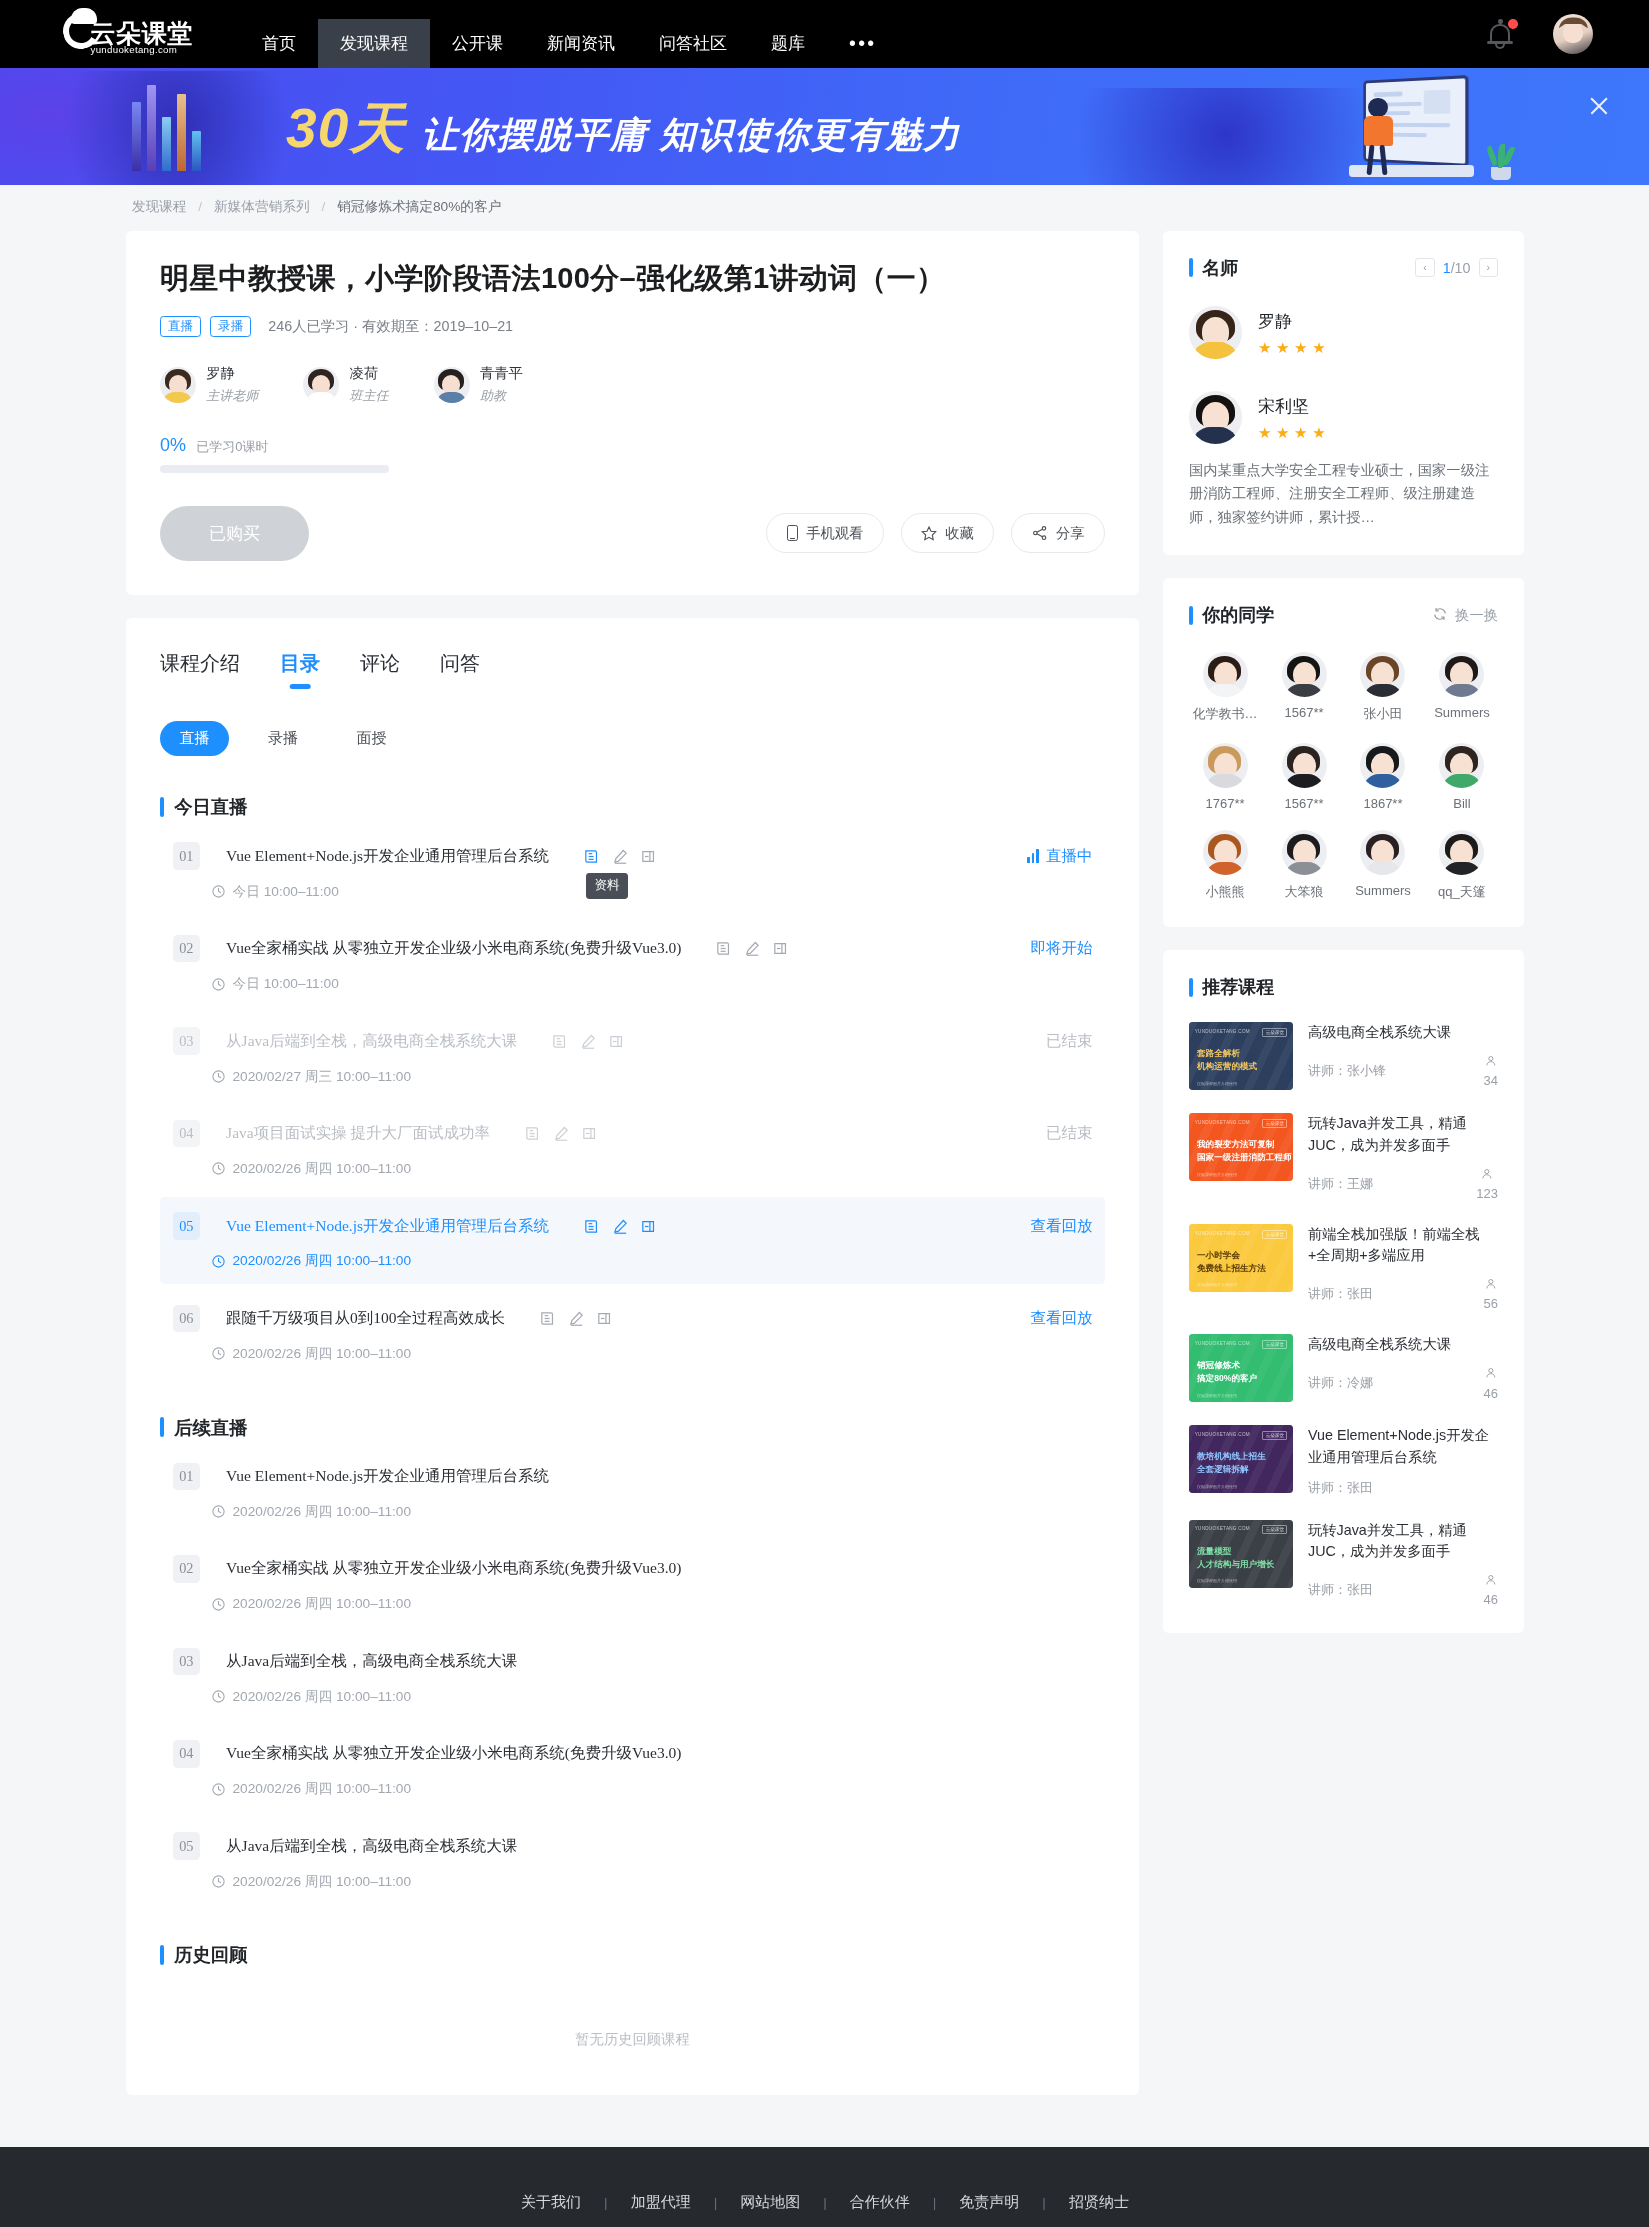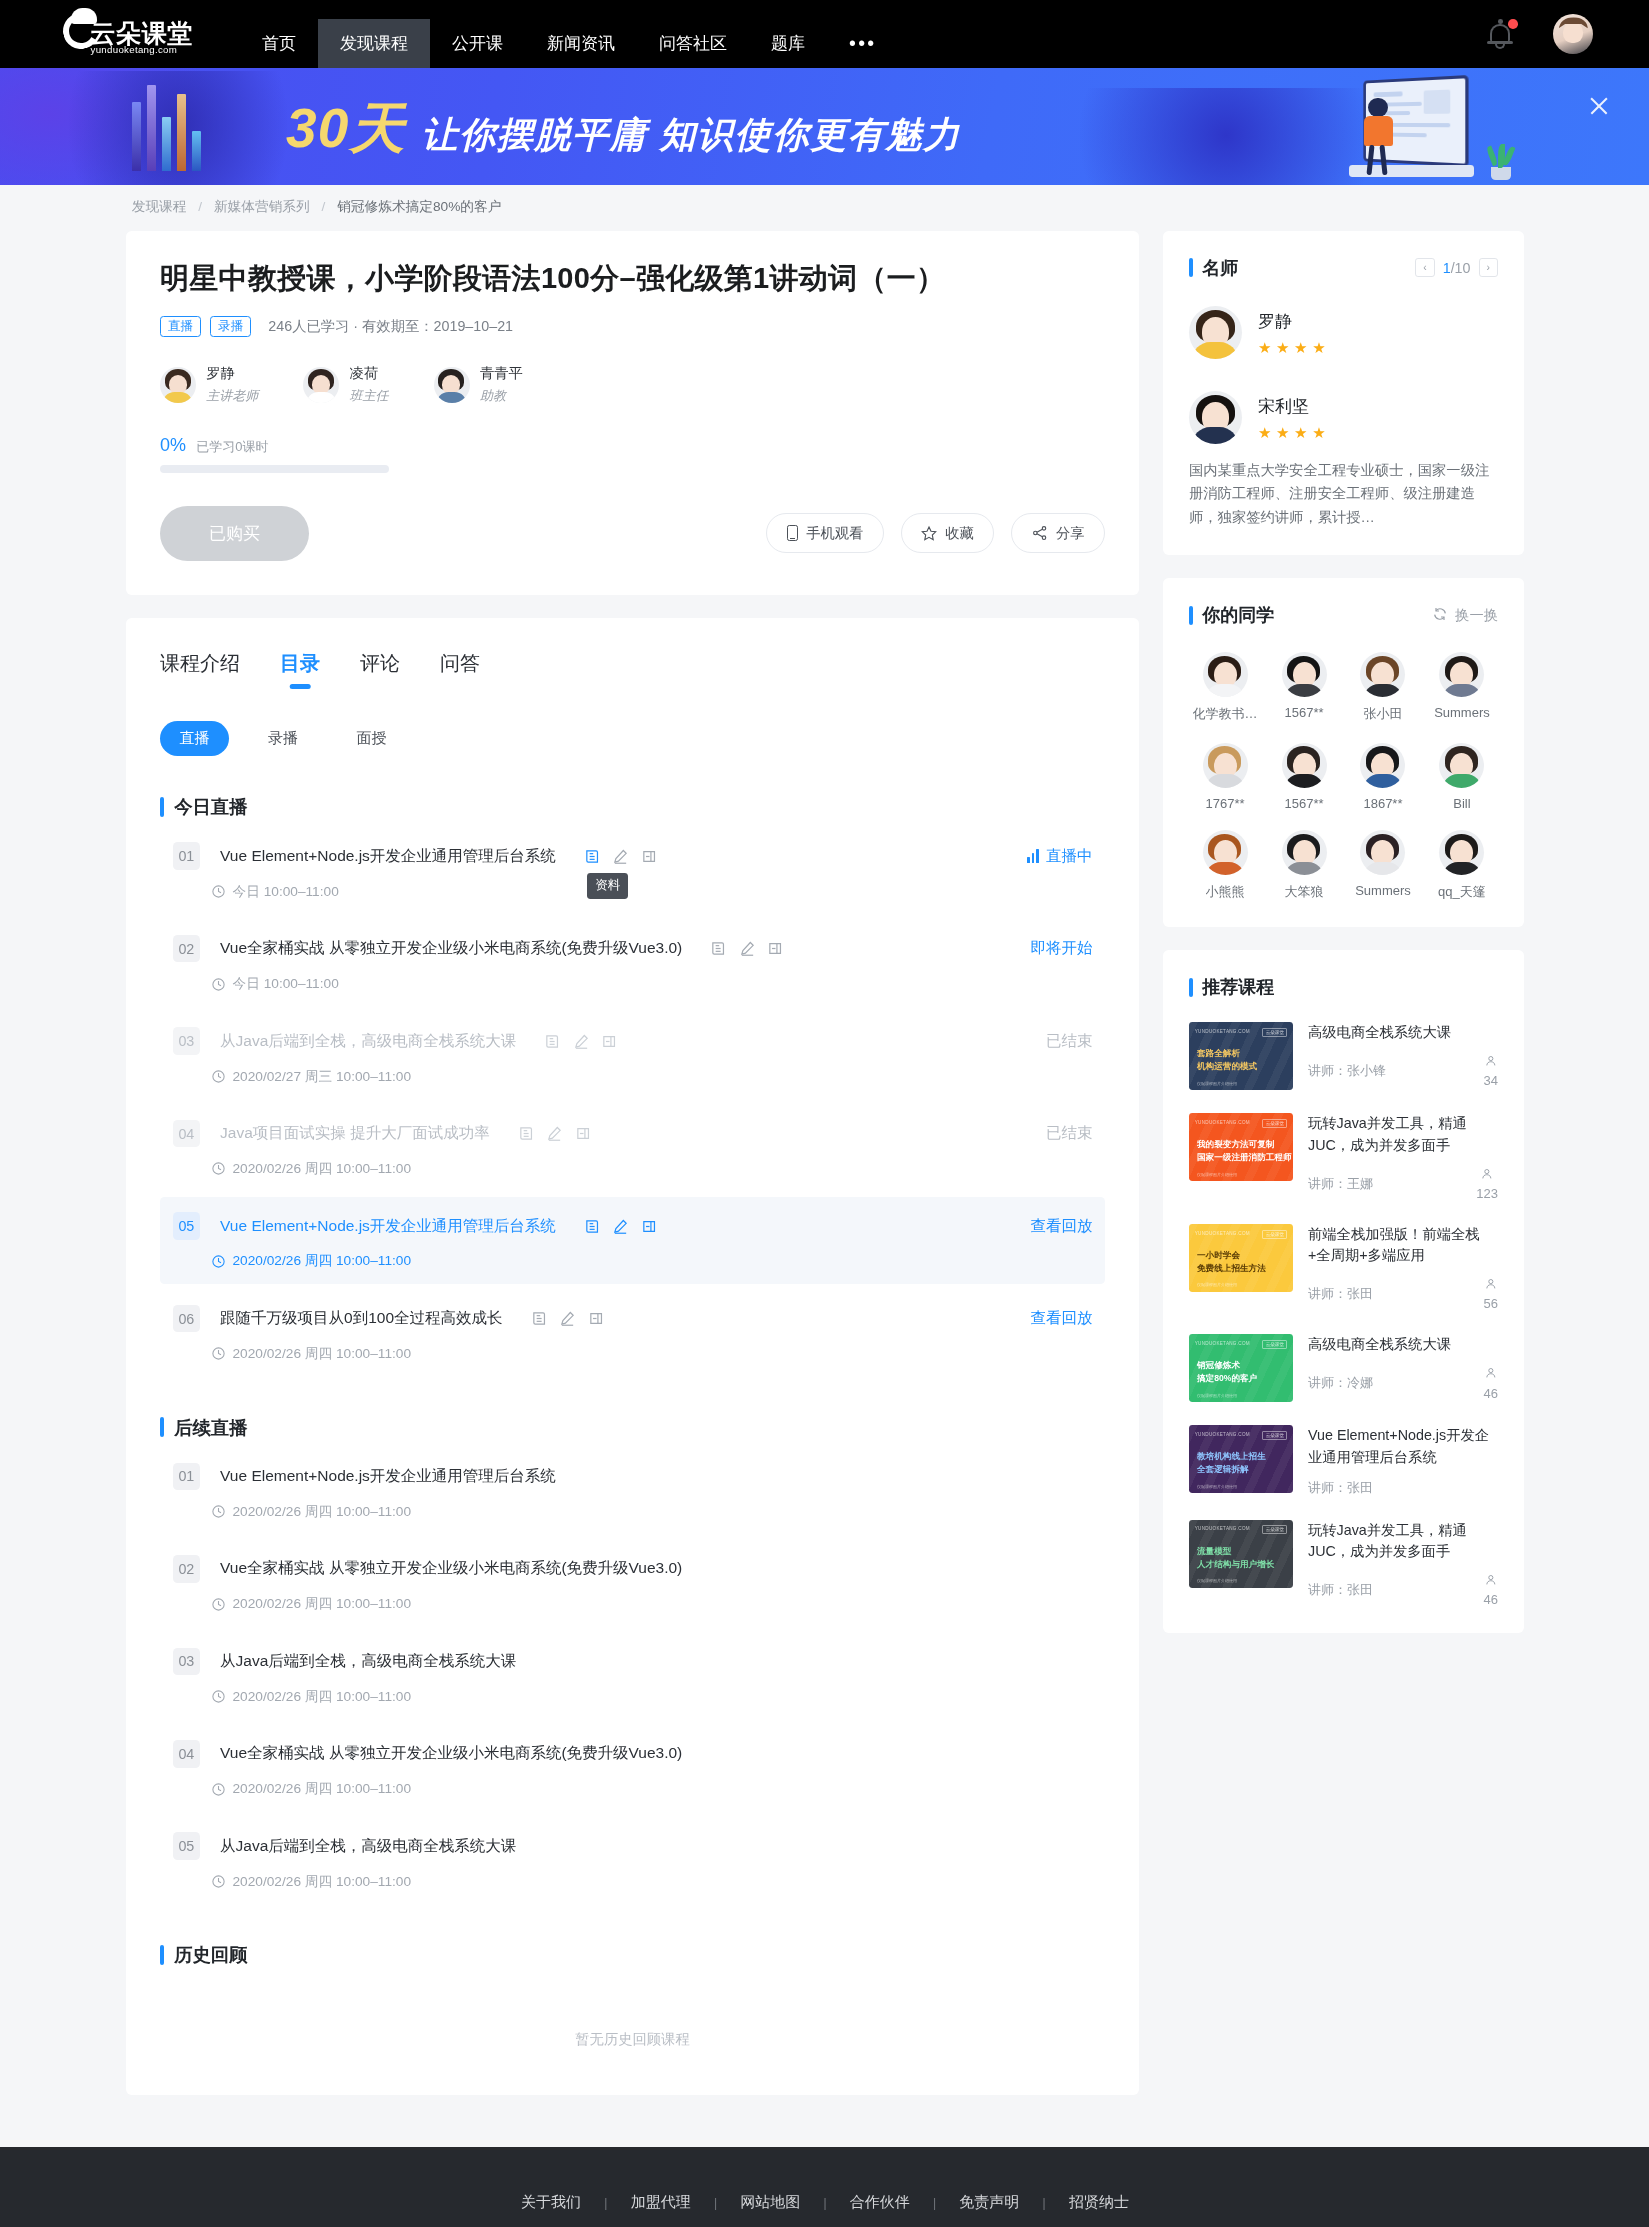--- a/index.html
+++ b/index.html
@@ -242,21 +242,21 @@
   .sec-head {
     display:flex; align-items:center; gap: 10.3px; margin-top: 38px; margin-bottom: 8px;
   }
   .sec-bar { width: 4px; height: 19.5px; background:#1e8fff; border-radius: 2.3px; }
   .sec-title { font-size: 18.3px; font-weight: bold; color:#22262b; }
 
   .lesson {
     padding: 15px 12.6px 13.7px 12.6px; border-radius: 4.6px; margin-top: 5.7px;
   }
   .lesson.highlight { background:#f4f7fb; }
-  .lesson-top { display:flex; align-items:center; gap: 20px; }
+  .lesson-top { display:flex; align-items:center; gap: 26px; font-family: Liberation Serif, serif; }
   .l-num {
     width: 27.5px; height: 27.5px; border-radius: 4.6px; background:#f0f1f4; color:#8b9097;
     font-size: 14.3px; display:flex; align-items:center; justify-content:center; flex:0 0 auto;
   }
   .lesson.highlight .l-num { background:#e3eefd; color:#1e8fff; }
   .l-title { font-size: 15.5px; color:#2b2f35; }
   .lesson.dim .l-title, .lesson.dim .l-num { color:#b9bec5; }
   .lesson.dim .l-num { background:#f3f4f6; }
   .lesson.highlight .l-title { color:#1e8fff; }
   .l-icons { display:flex; gap: 11.5px; align-items:center; margin-left: 8px; position:relative; }

